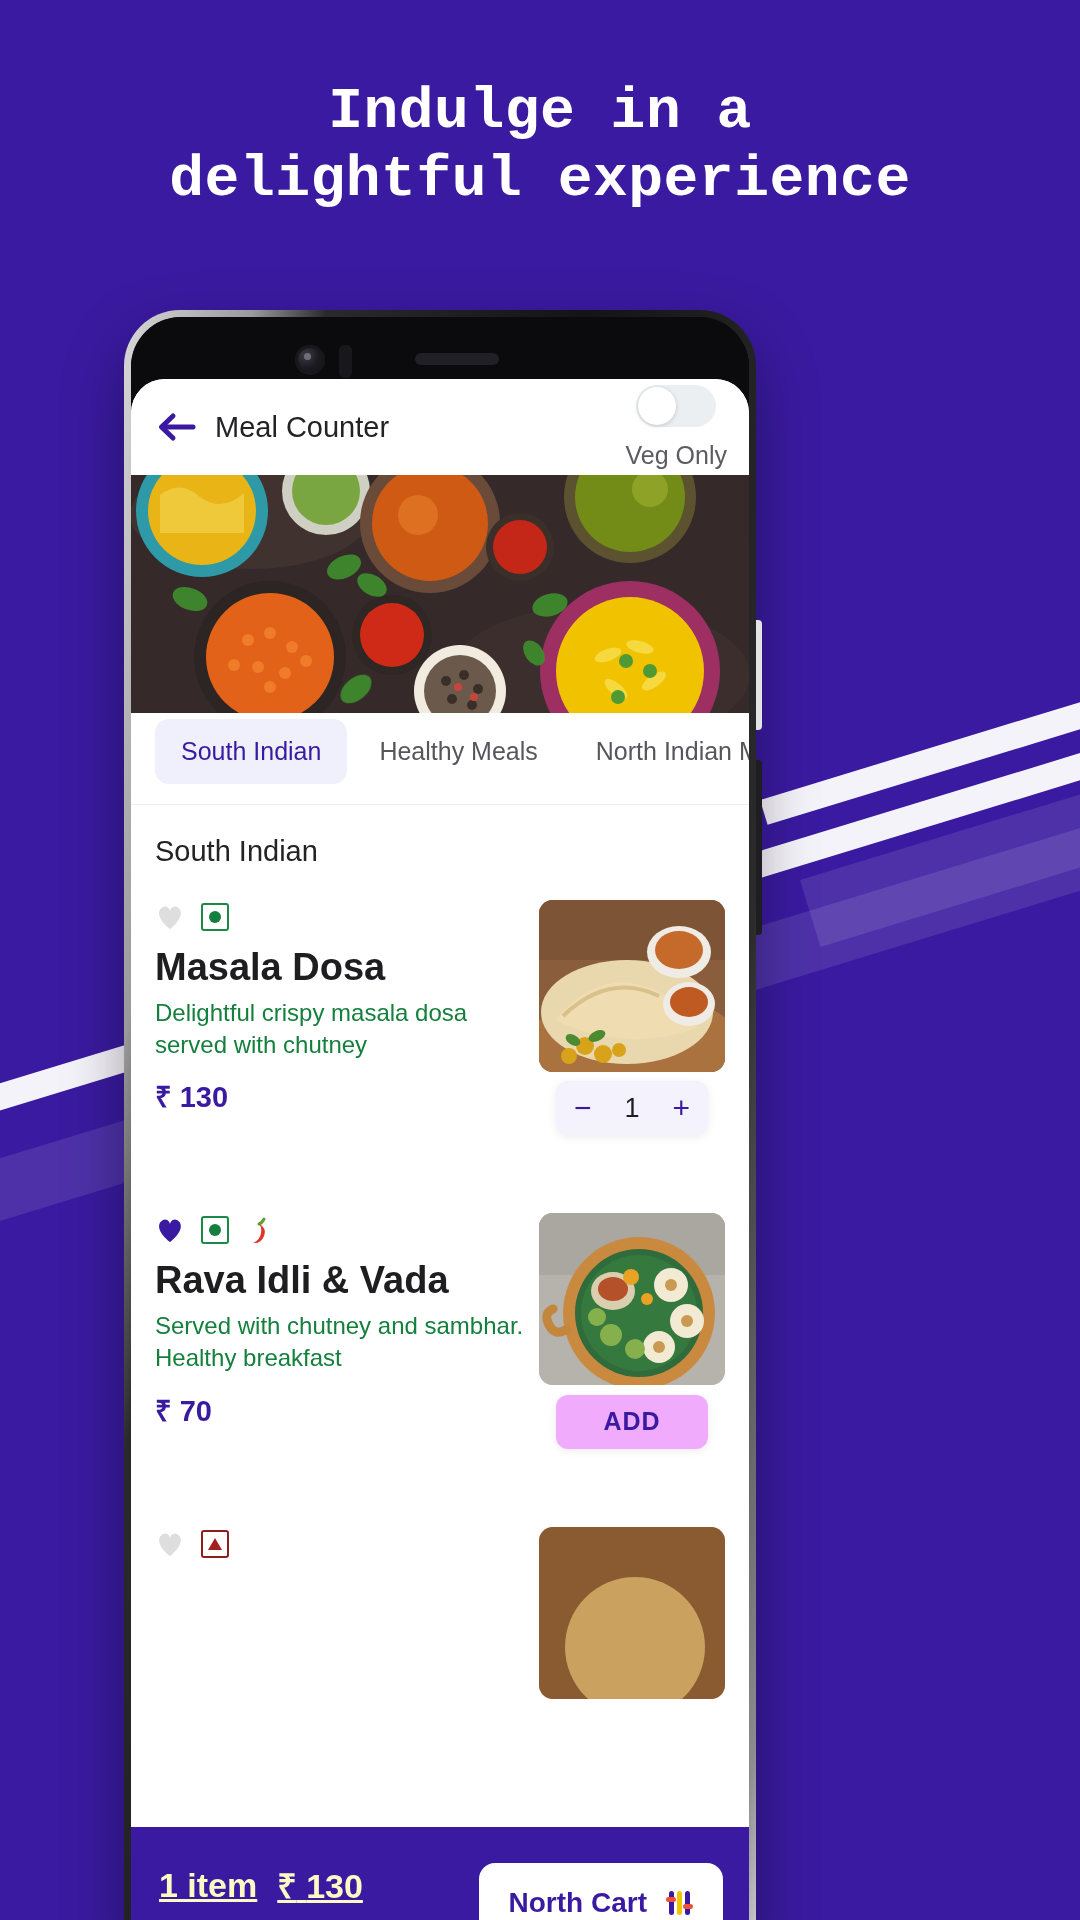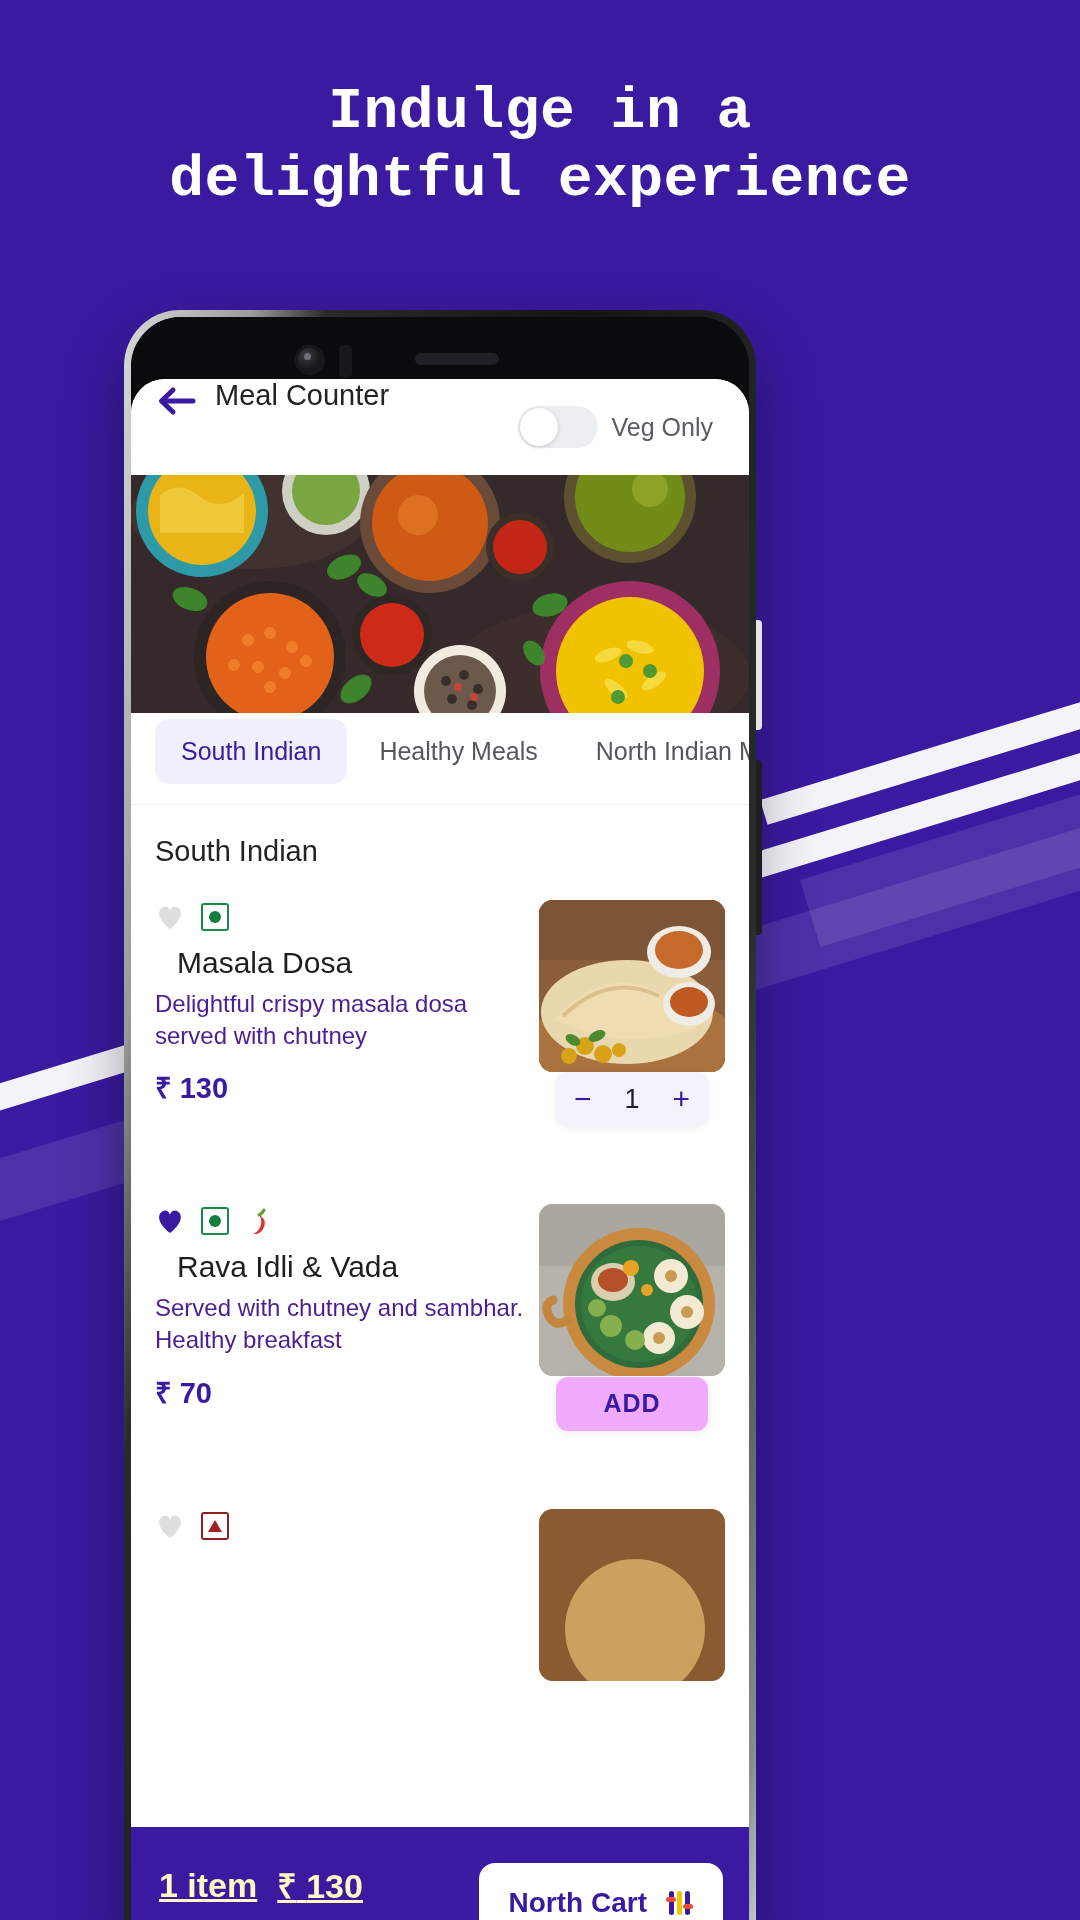--- a/index.html
+++ b/index.html
@@ -125,36 +125,36 @@
     position: relative;
     width: 100%;
     height: calc(100% - 62px);
     background: #ffffff;
     border-radius: 34px 34px 0 0;
     overflow: hidden;
   }
 
   
   .appbar {
-    display: flex; 
+    display: flex; align-items: center;
     height: 96px;
-    padding: 0 36px 0 24px;
+    padding: 0 22px 0 24px;
     background: #ffffff;
   }
   .back-arrow { width: 44px; height: 44px; flex: 0 0 auto; }
   .appbar-title {
     margin-left: 16px;
     font-size: 29px;
     color: #232326;
     font-weight: 400;
     white-space: nowrap;
   }
   .appbar-right {
     margin-left: auto;
-    display: flex; align-items: center; gap: 14px;
+    display: flex; align-items: center; gap: 14px; flex-direction: column;
   }
   .toggle {
     position: relative;
     width: 80px; height: 42px; border-radius: 21px;
     background: #eceff1; flex: 0 0 auto;
   }
   .toggle .knob {
     position: absolute; left: 2px; top: 2px;
     width: 38px; height: 38px; border-radius: 50%;
     background: #ffffff;
@@ -246,25 +246,25 @@
   }
   .nonvegmark i {
     display:block; width:0; height:0;
     border-left: 7px solid transparent;
     border-right: 7px solid transparent;
     border-bottom: 12px solid #a32020;
   }
   .chili { width: 26px; height: 28px; }
   .mi-name {
     margin-top: 12px;
-    font-size: 30px; color: #1e1e21; font-weight: 400; margin-left: 22px;
+    font-size: 38px; color: #1e1e21; font-weight: 700;
   }
   .mi-desc {
     margin-top: 8px;
-    font-size: 24px; color: #4c1d95; line-height: 1.32;
+    font-size: 24px; color: #15803d; line-height: 1.32;
   }
   .mi-price {
     margin-top: 16px;
     font-size: 29px; font-weight: 700; color: #3a1aa0;
   }
   .mi-right {
     position: relative;
     flex: 0 0 auto;
     width: 186px;
   }

